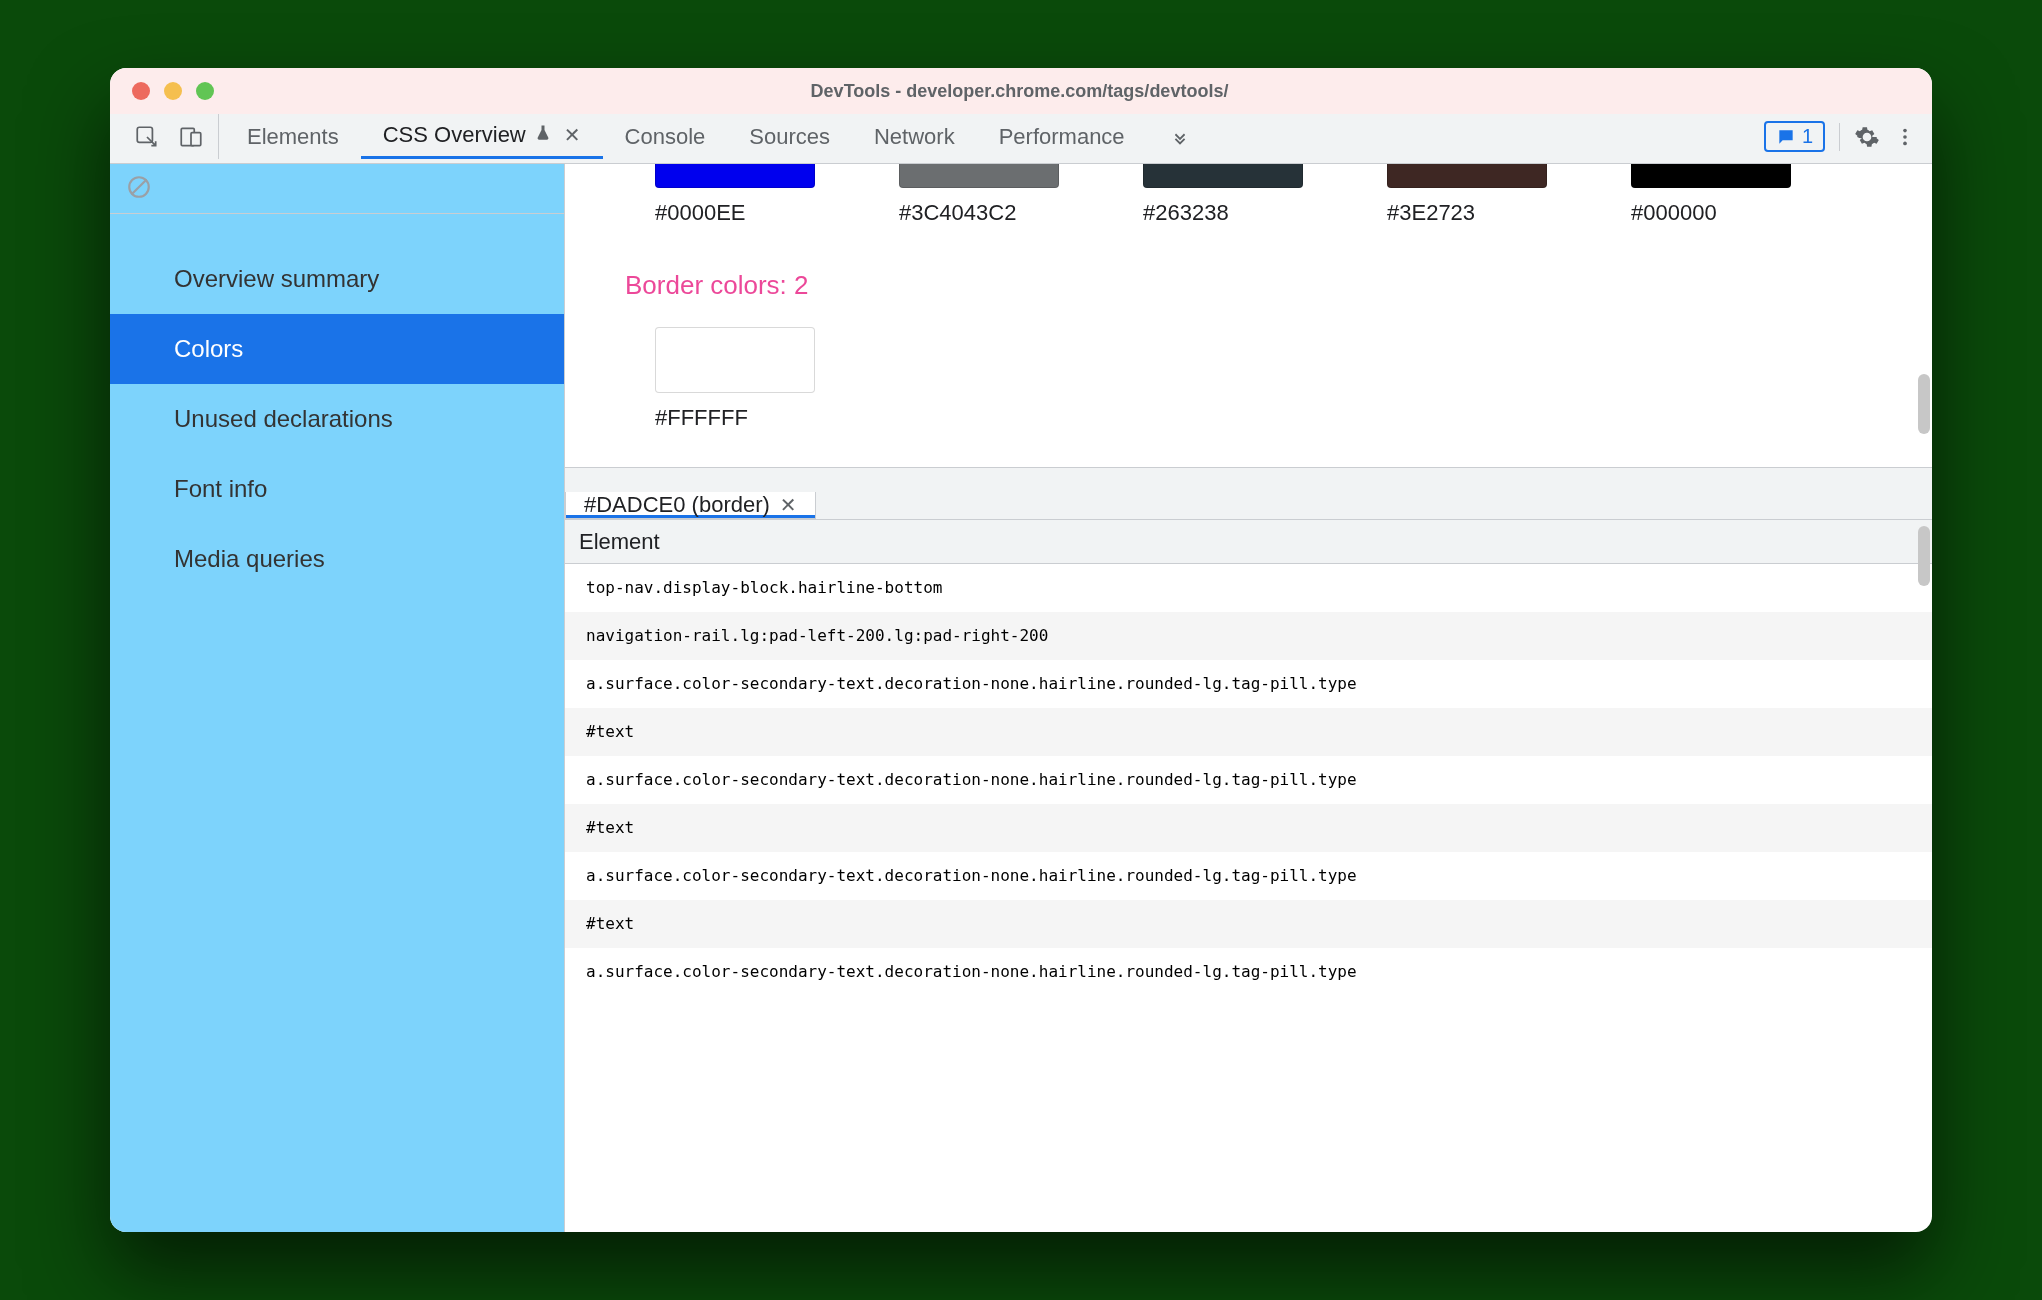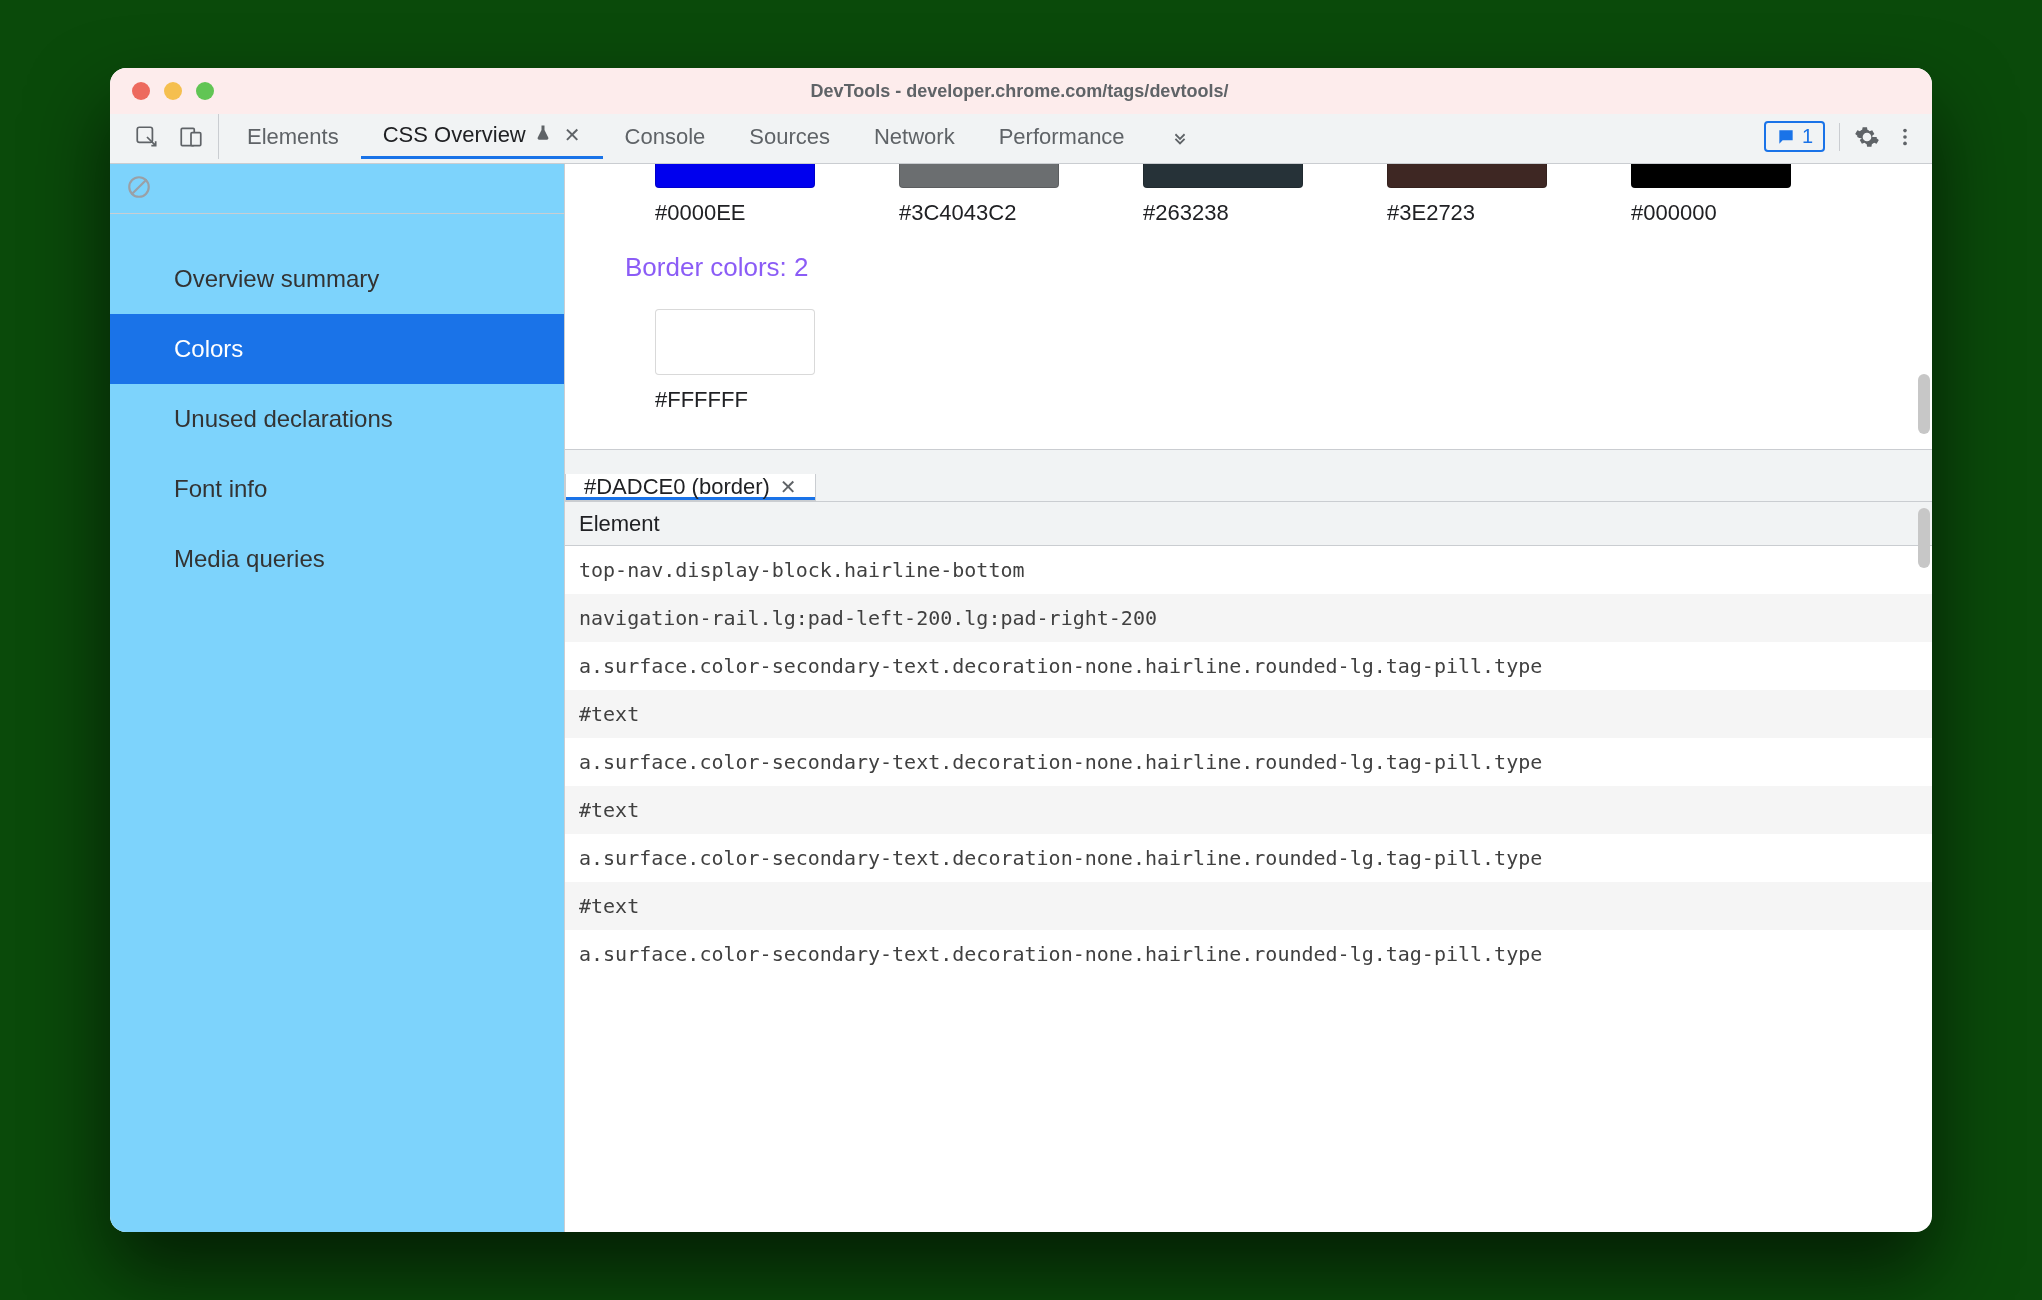--- a/index.html
+++ b/index.html
@@ -106,21 +106,21 @@
   }
   .swatch-row { display: flex; gap: 54px; }
   .swatch-item { display: flex; flex-direction: column; align-items: flex-start; margin-left: 30px; }
   .swatch {
     width: 160px; height: 32px; border-radius: 4px;
     border: 1px solid rgba(0,0,0,0.15);
   }
   .swatch.trimmed { height: 24px; border-top-left-radius: 0; border-top-right-radius: 0; border-top: none; }
   .swatch-row.tall .swatch { width: 160px; height: 66px; }
   .swatch-label { margin-top: 12px; font-size: 22px; color: #202124; }
-  .section-title { font-size: 26px; color: #8b5cf6; margin: 26px 0 26px 0; }
+  .section-title { font-size: 26px; color: #ec4899; margin: 44px 0 26px 0; }
   .details-panel {
     flex: 1; display: flex; flex-direction: column;
     border-top: 1px solid #cacdd1; min-height: 0;
     position: relative;
   }
   .details-tabbar {
     height: 52px; background: #f1f3f4; display: flex; align-items: flex-end;
     border-bottom: 1px solid #cacdd1;
   }
   .details-tab {
@@ -130,23 +130,23 @@
     box-shadow: inset 0 -3px 0 #1a73e8;
   }
   .details-tab .close { color: #5f6367; font-size: 20px; }
   .details-header {
     height: 44px; background: #f1f3f4; border-bottom: 1px solid #cacdd1;
     display: flex; align-items: center; padding-left: 14px;
     font-size: 22px; color: #202124;
   }
   .element-list { flex: 1; overflow: hidden; }
   .element-row {
-    height: 48px; display: flex; align-items: center; padding-left: 14px;
-    font-family: Menlo, Consolas, monospace; font-size: 20px;
-    color: #404040; white-space: nowrap; overflow: hidden;
+    height: 48px; display: flex; align-items: center; padding-left: 21px;
+    font-family: Menlo, Consolas, monospace; font-size: 16px;
+    color: #000000; white-space: nowrap; overflow: hidden;
     border-bottom: 1px solid transparent;
   }
   .element-row:nth-child(odd) { background: #fff; }
   .element-row:nth-child(even) { background: #f5f5f5; }
   .scrollbar-outer {
     position: absolute; right: 2px; top: 210px; width: 12px; height: 60px;
     background: #c7c7c7; border-radius: 6px;
   }
   .scrollbar-inner {
     position: absolute; right: 2px; width: 12px; height: 60px;

